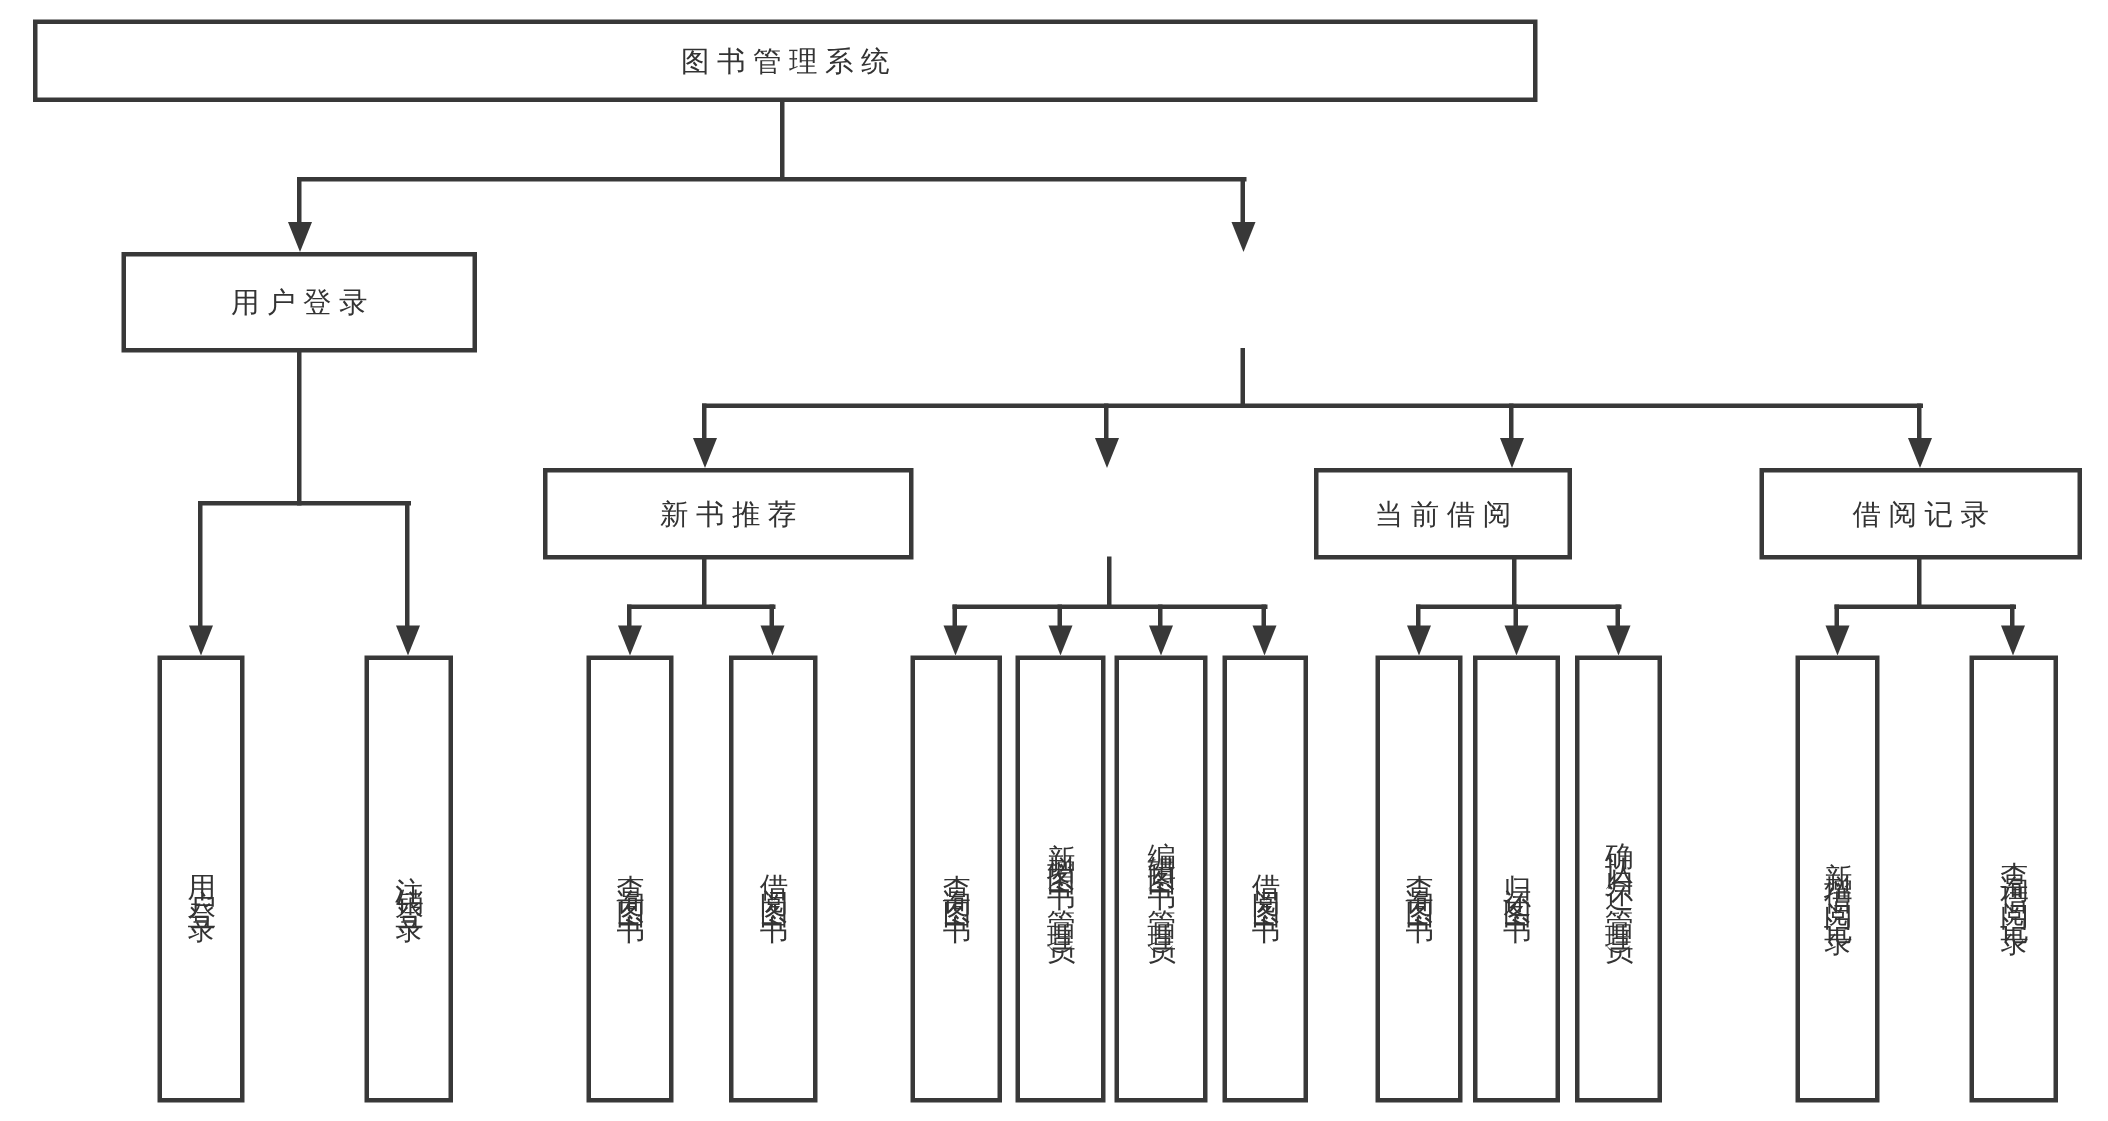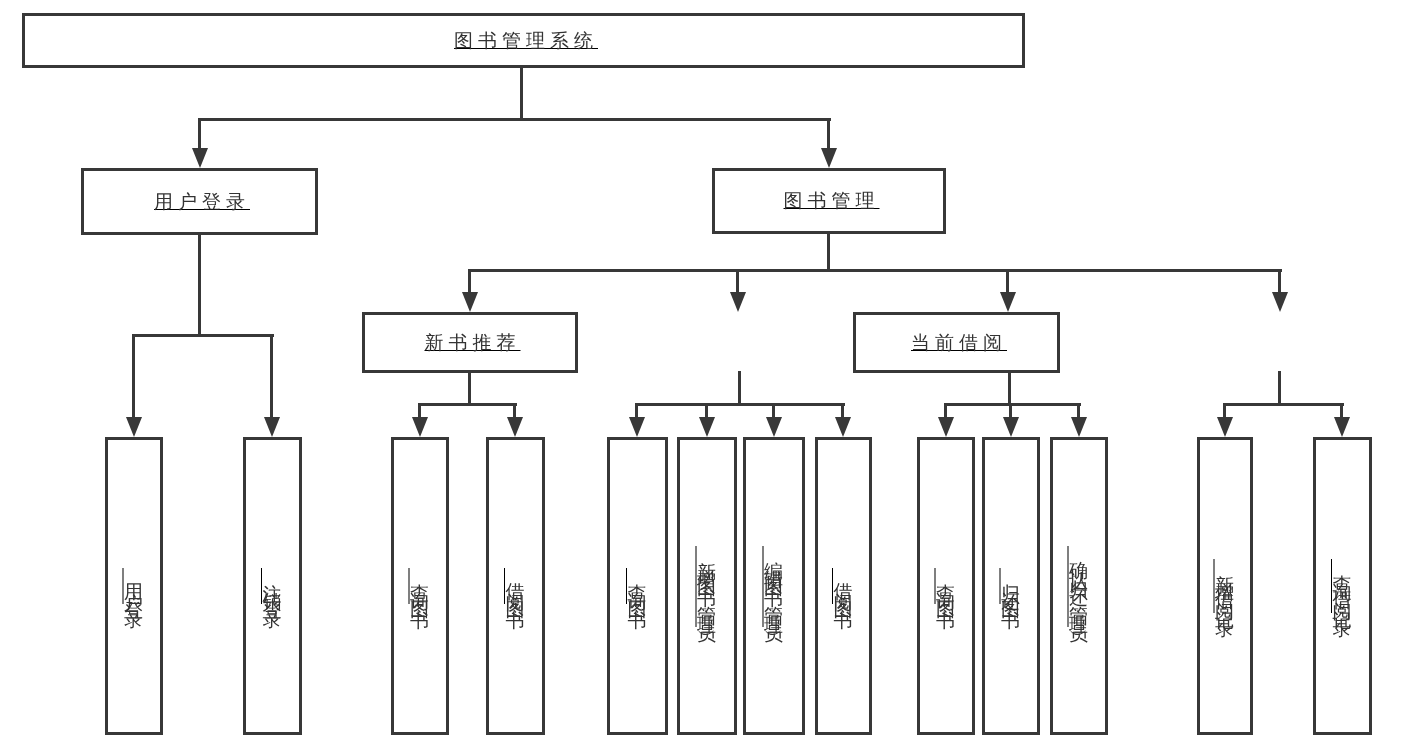--- a/index.html
+++ b/index.html
@@ -2,21 +2,21 @@
 <html><head>
 <meta charset="utf-8">
 <style>
   html,body{margin:0;padding:0;background:#ffffff;}
   #canvas{
     position:relative;width:1405px;height:747px;background:#ffffff;overflow:hidden;
     font-family:"Liberation Sans", sans-serif;
   }
   .box{
     position:absolute;border:3px solid #383838;background:#ffffff;
-    display:flex;align-items:center;justify-content:center;box-sizing:border-box;text-decoration:underline;
+    display:flex;align-items:center;justify-content:center;box-sizing:border-box;
   }
   .box.h span{
     font-size:19px;color:#333333;letter-spacing:5px;white-space:nowrap;
     text-indent:5px;
   }
   .box.v span{
     writing-mode:vertical-rl;text-orientation:mixed;
     font-size:19px;color:#333333;letter-spacing:9px;line-height:1;
   }
   .vline{position:absolute;width:3px;background:#383838;}
@@ -44,47 +44,47 @@
   <div class="vline" style="left:520px;top:66px;height:54px"></div>
   <div class="hline" style="left:198px;top:118px;width:633px"></div>
   <div class="vline" style="left:198px;top:118px;height:32px"></div>
   <div class="arrow" style="left:192px;top:148px"></div>
   <div class="vline" style="left:827px;top:118px;height:32px"></div>
   <div class="arrow" style="left:821px;top:148px"></div>
 
   <div class="box h" style="left:81px;top:168px;width:237px;height:67px">
     <span>用户登录</span>
   </div>
-  <div class="box h" style="left:712px;top:168px;width:234px;height:66px">
-    <span>图书管理</span>
-  </div>
 
   <div class="vline" style="left:198px;top:233px;height:104px"></div>
   <div class="hline" style="left:132px;top:334px;width:142px"></div>
   <div class="vline" style="left:132px;top:334px;height:85px"></div>
   <div class="arrow" style="left:126px;top:417px"></div>
   <div class="vline" style="left:270px;top:334px;height:85px"></div>
   <div class="arrow" style="left:264px;top:417px"></div>
 
   <div class="vline" style="left:827px;top:232px;height:40px"></div>
   <div class="hline" style="left:468px;top:269px;width:814px"></div>
   <div class="vline" style="left:468px;top:269px;height:28px"></div>
   <div class="arrow" style="left:462px;top:292px"></div>
   <div class="vline" style="left:736px;top:269px;height:28px"></div>
   <div class="arrow" style="left:730px;top:292px"></div>
   <div class="vline" style="left:1006px;top:269px;height:28px"></div>
   <div class="arrow" style="left:1000px;top:292px"></div>
   <div class="vline" style="left:1278px;top:269px;height:28px"></div>
   <div class="arrow" style="left:1272px;top:292px"></div>
 
-  <div class="box h" style="left:362px;top:312px;width:216px;height:61px">
+  <div class="box h" style="left:362px;top:312px;width:247px;height:61px">
     <span>新书推荐</span>
   </div>
-  <div class="box h" style="left:853px;top:312px;width:207px;height:61px">
+  <div class="box h" style="left:876px;top:312px;width:172px;height:61px">
     <span>当前借阅</span>
+  </div>
+  <div class="box h" style="left:1173px;top:312px;width:215px;height:61px">
+    <span>借阅记录</span>
   </div>
 
   <div class="vline" style="left:468px;top:371px;height:35px"></div>
   <div class="hline" style="left:418px;top:403px;width:99px"></div>
   <div class="vline" style="left:418px;top:403px;height:18px"></div>
   <div class="arrow" style="left:412px;top:417px"></div>
   <div class="vline" style="left:513px;top:403px;height:18px"></div>
   <div class="arrow" style="left:507px;top:417px"></div>
 
   <div class="vline" style="left:738px;top:371px;height:35px"></div>

